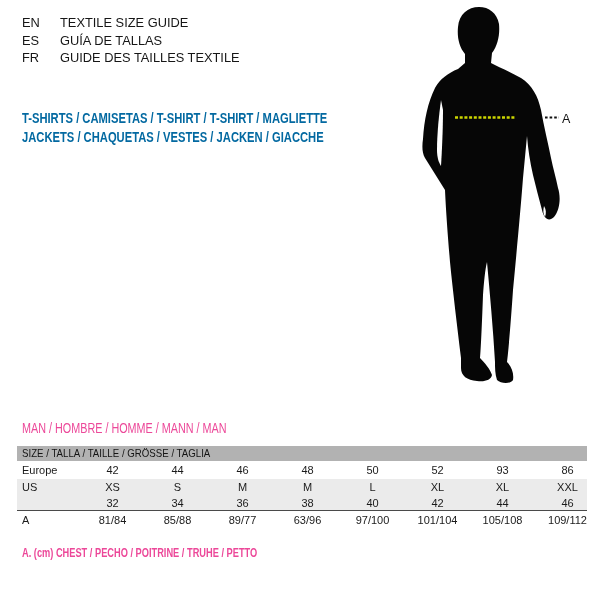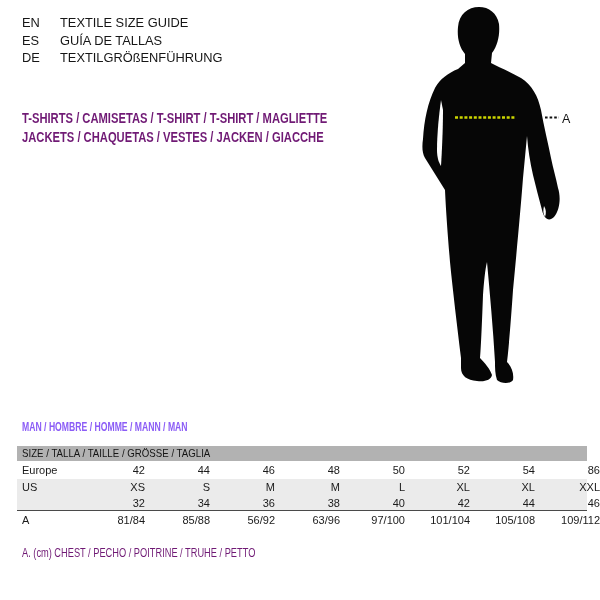--- a/index.html
+++ b/index.html
@@ -16,61 +16,61 @@
   .condF{transform:scaleX(0.74);transform-origin:0 50%;white-space:nowrap;display:inline-block;}
   .condT{transform:scaleX(0.88);transform-origin:0 50%;white-space:nowrap;display:inline-block;}
 
   
   #lang-block{left:0;top:14px;width:400px;}
   .lang-row{position:relative;height:17.5px;line-height:17.5px;font-size:13.5px;color:#161616;text-align:right;}
   .lang-code{position:absolute;left:22px;}
   .lang-text{position:absolute;left:60px;}
 
   
-  #garments{left:22px;top:109px;font-size:14px;font-weight:700;line-height:18.5px;color:#701a75;}
+  #garments{left:22px;top:109px;font-size:14px;font-weight:700;line-height:18.5px;color:#0369a1;}
 
   
-  #man-title{left:22px;top:420px;font-size:12px;font-weight:700;line-height:15px;color:#8b5cf6;}
+  #man-title{left:22px;top:420px;font-size:15px;font-weight:400;line-height:15px;color:#ec4899;}
 
   
   #tbl-header{left:17px;top:446px;width:570px;height:14.5px;background:#b2b2b2;
     font-size:11px;line-height:15px;color:#141414;}
   #tbl-header .pad{position:absolute;left:5px;}
   #tbl-stripe{left:17px;top:478.5px;width:570px;height:31.5px;background:#ebebeb;}
   #tbl-divider{left:17px;top:509.5px;width:570px;height:1.8px;background:#4a4a4a;}
   .trow{position:absolute;left:0;width:504px;height:16px;font-size:11px;line-height:16px;color:#1a1a1a;}
   .trow .rlabel{position:absolute;left:22px;}
   .trow .cells{position:absolute;left:80px;top:0;width:520px;display:flex;}
-  .trow .cell{width:65px;text-align:right;}
+  .trow .cell{width:65px;text-align:center;}
   #row-0{top:462px;}
   #row-1{top:478.5px;}
   #row-2{top:494.5px;}
   #row-3{top:511.5px;height:17px;line-height:17px;}
 
   
-  #footnote{left:22px;top:546px;font-size:12.5px;font-weight:400;line-height:15px;color:#701a75;}
+  #footnote{left:22px;top:546px;font-size:12.5px;font-weight:700;line-height:15px;color:#ec4899;}
 
   
   #figure-svg{left:395px;top:0;width:205px;height:400px;}
 </style>
 </head>
 <body>
 
 <div id="lang-block" class="abs">
   <div class="lang-row">
     <span class="lang-code condL">EN</span>
     <span class="lang-text condL">TEXTILE SIZE GUIDE</span>
   </div>
   <div class="lang-row">
     <span class="lang-code condL">ES</span>
     <span class="lang-text condL">GUÍA DE TALLAS</span>
   </div>
   <div class="lang-row">
-    <span class="lang-code condL">DE</span>
-    <span class="lang-text condL">TEXTILGRÖßENFÜHRUNG</span>
+    <span class="lang-code condL">FR</span>
+    <span class="lang-text condL">GUIDE DES TAILLES TEXTILE</span>
   </div>
 </div>
 
 <div id="garments" class="abs">
   <div><span class="condH">T-SHIRTS / CAMISETAS / T-SHIRT / T-SHIRT / MAGLIETTE</span></div>
   <div><span class="condH">JACKETS / CHAQUETAS / VESTES / JACKEN / GIACCHE</span></div>
 </div>
 
 <svg id="figure-svg" class="abs" viewBox="0 0 205 400" xmlns="http://www.w3.org/2000/svg">
   <path fill="#060606" d="
@@ -133,21 +133,21 @@
 
 <div id="row-0" class="trow">
   <span class="rlabel">Europe</span>
   <span class="cells">
     <span class="cell">42</span>
     <span class="cell">44</span>
     <span class="cell">46</span>
     <span class="cell">48</span>
     <span class="cell">50</span>
     <span class="cell">52</span>
-    <span class="cell">54</span>
+    <span class="cell">93</span>
     <span class="cell">86</span>
   </span>
 </div>
 <div id="row-1" class="trow">
   <span class="rlabel">US</span>
   <span class="cells">
     <span class="cell">XS</span>
     <span class="cell">S</span>
     <span class="cell">M</span>
     <span class="cell">M</span>
@@ -168,21 +168,21 @@
     <span class="cell">42</span>
     <span class="cell">44</span>
     <span class="cell">46</span>
   </span>
 </div>
 <div id="row-3" class="trow">
   <span class="rlabel">A</span>
   <span class="cells">
     <span class="cell">81/84</span>
     <span class="cell">85/88</span>
-    <span class="cell">56/92</span>
+    <span class="cell">89/77</span>
     <span class="cell">63/96</span>
     <span class="cell">97/100</span>
     <span class="cell">101/104</span>
     <span class="cell">105/108</span>
     <span class="cell">109/112</span>
   </span>
 </div>
 
 <div id="footnote" class="abs">
   <span class="condF">A. (cm) CHEST / PECHO / POITRINE / TRUHE / PETTO</span>

